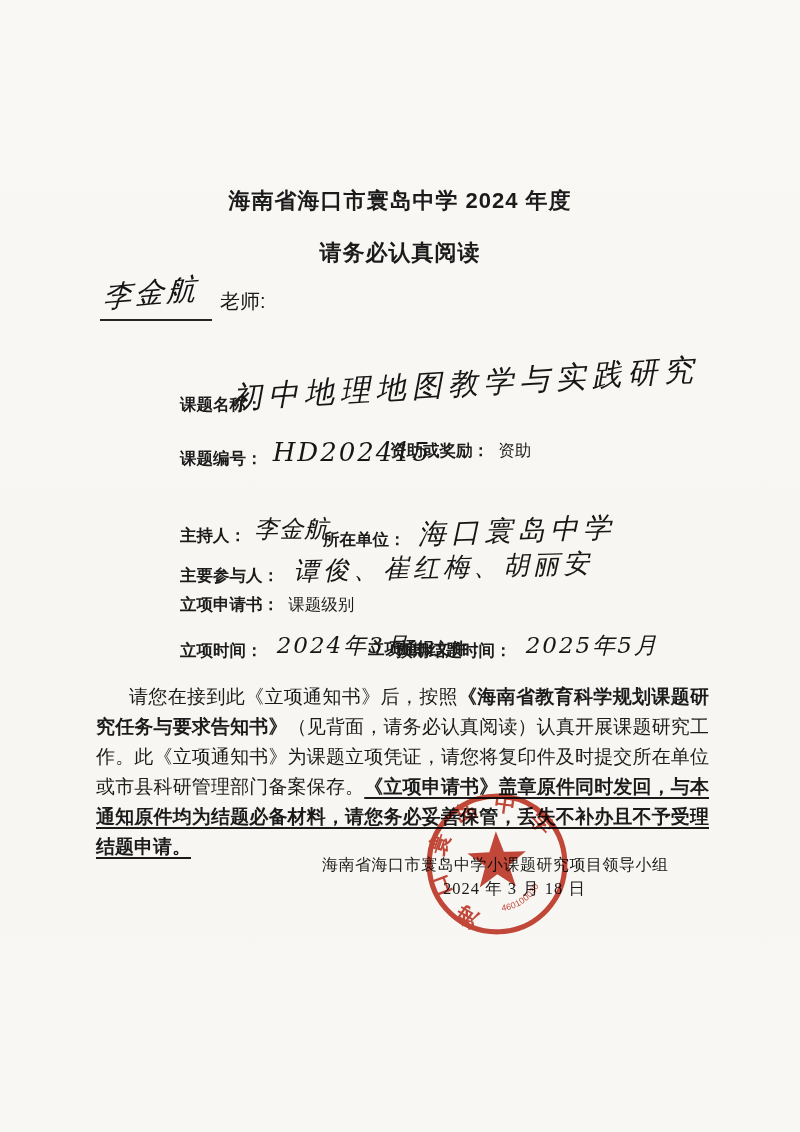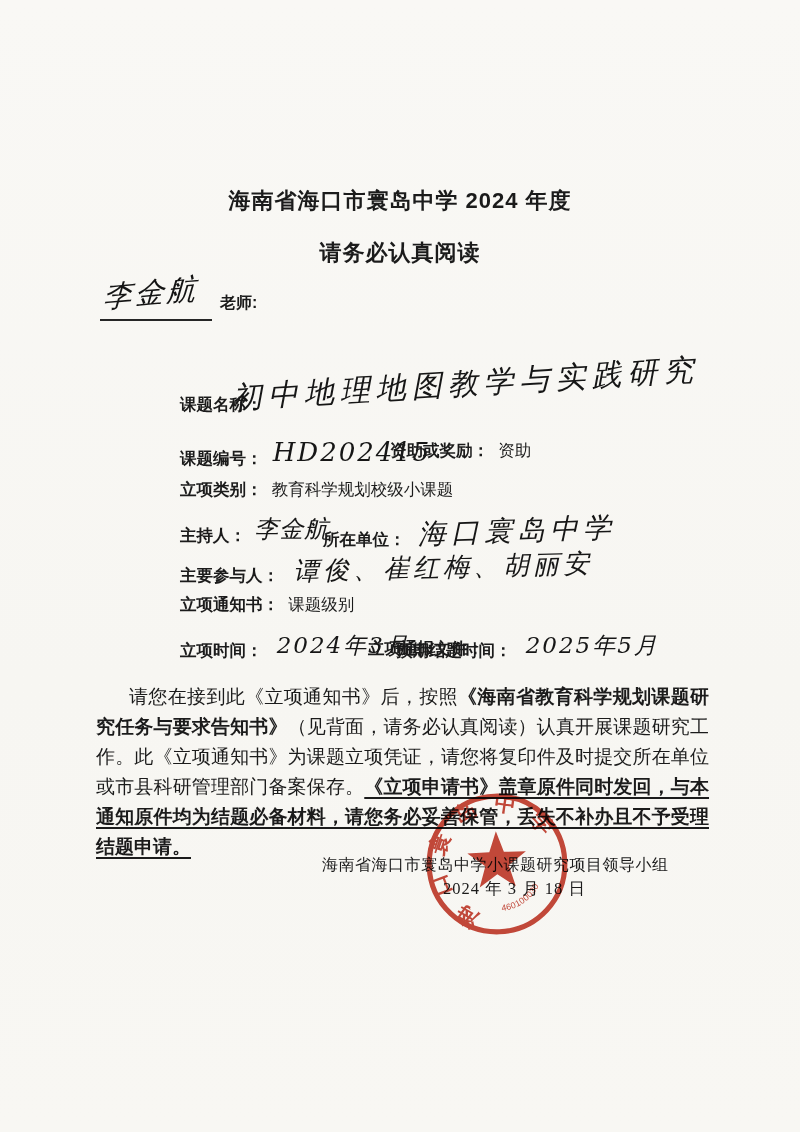--- a/index.html
+++ b/index.html
@@ -12,21 +12,21 @@
   .abs{position:absolute;}
   .title{left:0;width:100%;text-align:center;font-family:"Liberation Sans",sans-serif;
          font-weight:bold;font-size:22px;letter-spacing:1px;}
   .title1{top:186px;}
   .title2{top:238px;}
   .salutation{top:278px;left:100px;white-space:nowrap;}
   .sig-wrap{display:inline-block;border-bottom:2.5px solid #262626;padding:0 14px 1px 2px;min-width:82px;}
   .sig-name{display:inline-block;font-family:"DejaVu Serif",serif;font-style:italic;
             font-size:29px;letter-spacing:3px;transform:rotate(-5deg) skewX(-8deg);
             transform-origin:left bottom;color:#141414;}
-  .salutation-suffix{font-family:"Liberation Sans",sans-serif;font-weight:bold;font-size:16px;
+  .salutation-suffix{font-family:"Liberation Sans",sans-serif;font-weight:normal;font-size:20px;
                      margin-left:8px;vertical-align:-1px;}
   .intro{top:333px;left:96px;width:588px;font-size:16.5px;line-height:29px;
          text-align:justify;text-indent:33px;}
   .fieldrow{left:180px;white-space:nowrap;font-size:16.5px;height:24px;}
   .r1{top:394px;} .r2{top:440px;} .r3{top:479px;} .r4{top:517px;}
   .r5{top:555px;} .r6{top:594px;} .r7{top:633px;}
   .flabel{font-family:Liberation Sans, sans-serif;font-weight:bold;}
   .fvalue{font-family:"Liberation Sans",sans-serif;margin-left:5px;}
   .col2{position:absolute;top:0;white-space:nowrap;}
   .c2-r2{left:210px;} .c2-r4{left:143px;} .c2-r6{left:188px;margin-top:44px;} .c2-r7{left:178px;margin-left:38px;}
@@ -77,41 +77,37 @@
 
   <div class="abs fieldrow r2">
     <span class="flabel">课题编号：</span>
     <span class="hand hand-code">HD202415</span>
     <span class="col2 c2-r2">
       <span class="flabel">资助或奖励：</span>
       <span class="fvalue">资助</span>
     </span>
   </div>
 
-  <div class="abs fieldrow r3">
-    <span class="flabel">立项类别：</span>
-    <span class="fvalue">教育科学规划校级小课题</span>
-  </div>
 
   <div class="abs fieldrow r4">
     <span class="flabel">主持人：</span>
     <span class="hand hand-name">李金航</span>
     <span class="col2 c2-r4">
       <span class="flabel">所在单位：</span>
       <span class="hand hand-unit">海口寰岛中学</span>
     </span>
   </div>
 
   <div class="abs fieldrow r5">
     <span class="flabel">主要参与人：</span>
     <span class="hand hand-participants">谭俊、崔红梅、胡丽安</span>
   </div>
 
   <div class="abs fieldrow r6">
-    <span class="flabel">立项通知书：</span>
+    <span class="flabel">立项申请书：</span>
     <span class="fvalue">课题级别</span>
     <span class="col2 c2-r6">
       <span class="flabel">立项通报文件：</span>
       <span class="fvalue"></span>
     </span>
   </div>
 
   <div class="abs fieldrow r7">
     <span class="flabel">立项时间：</span>
     <span class="hand hand-date">2024年3月</span>

